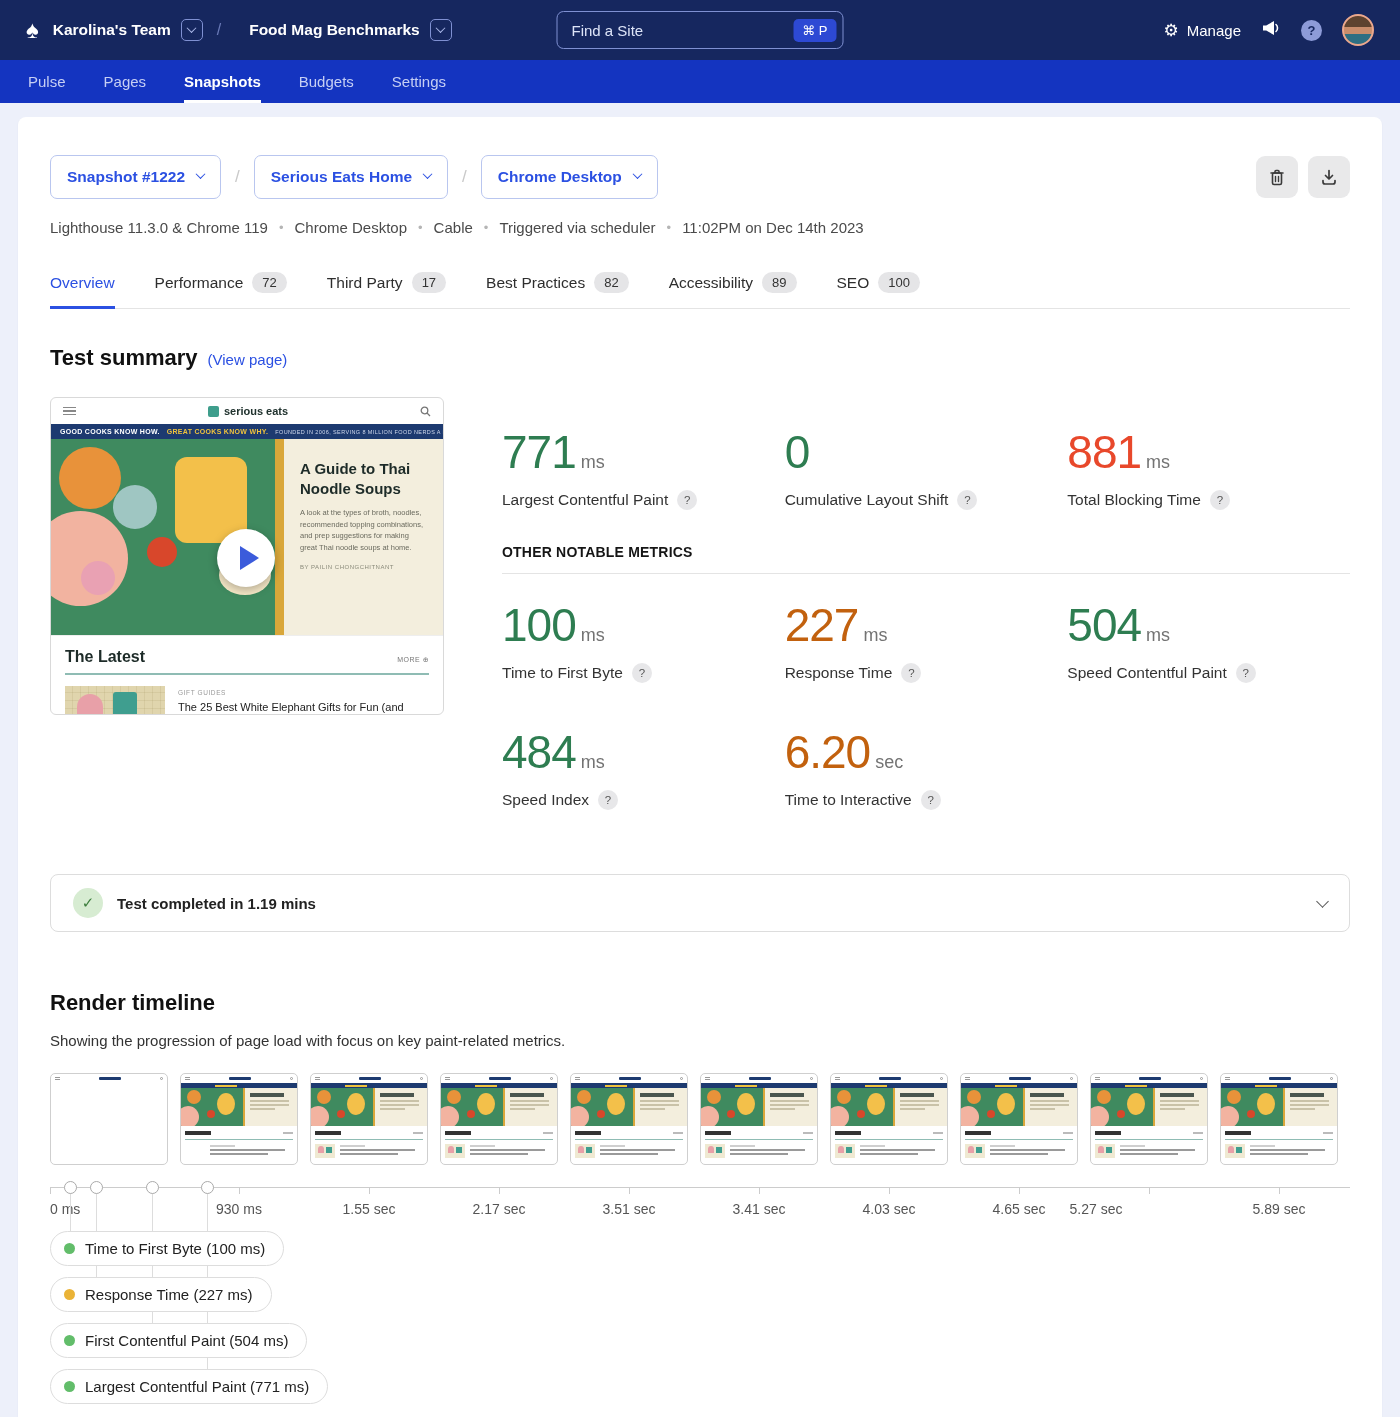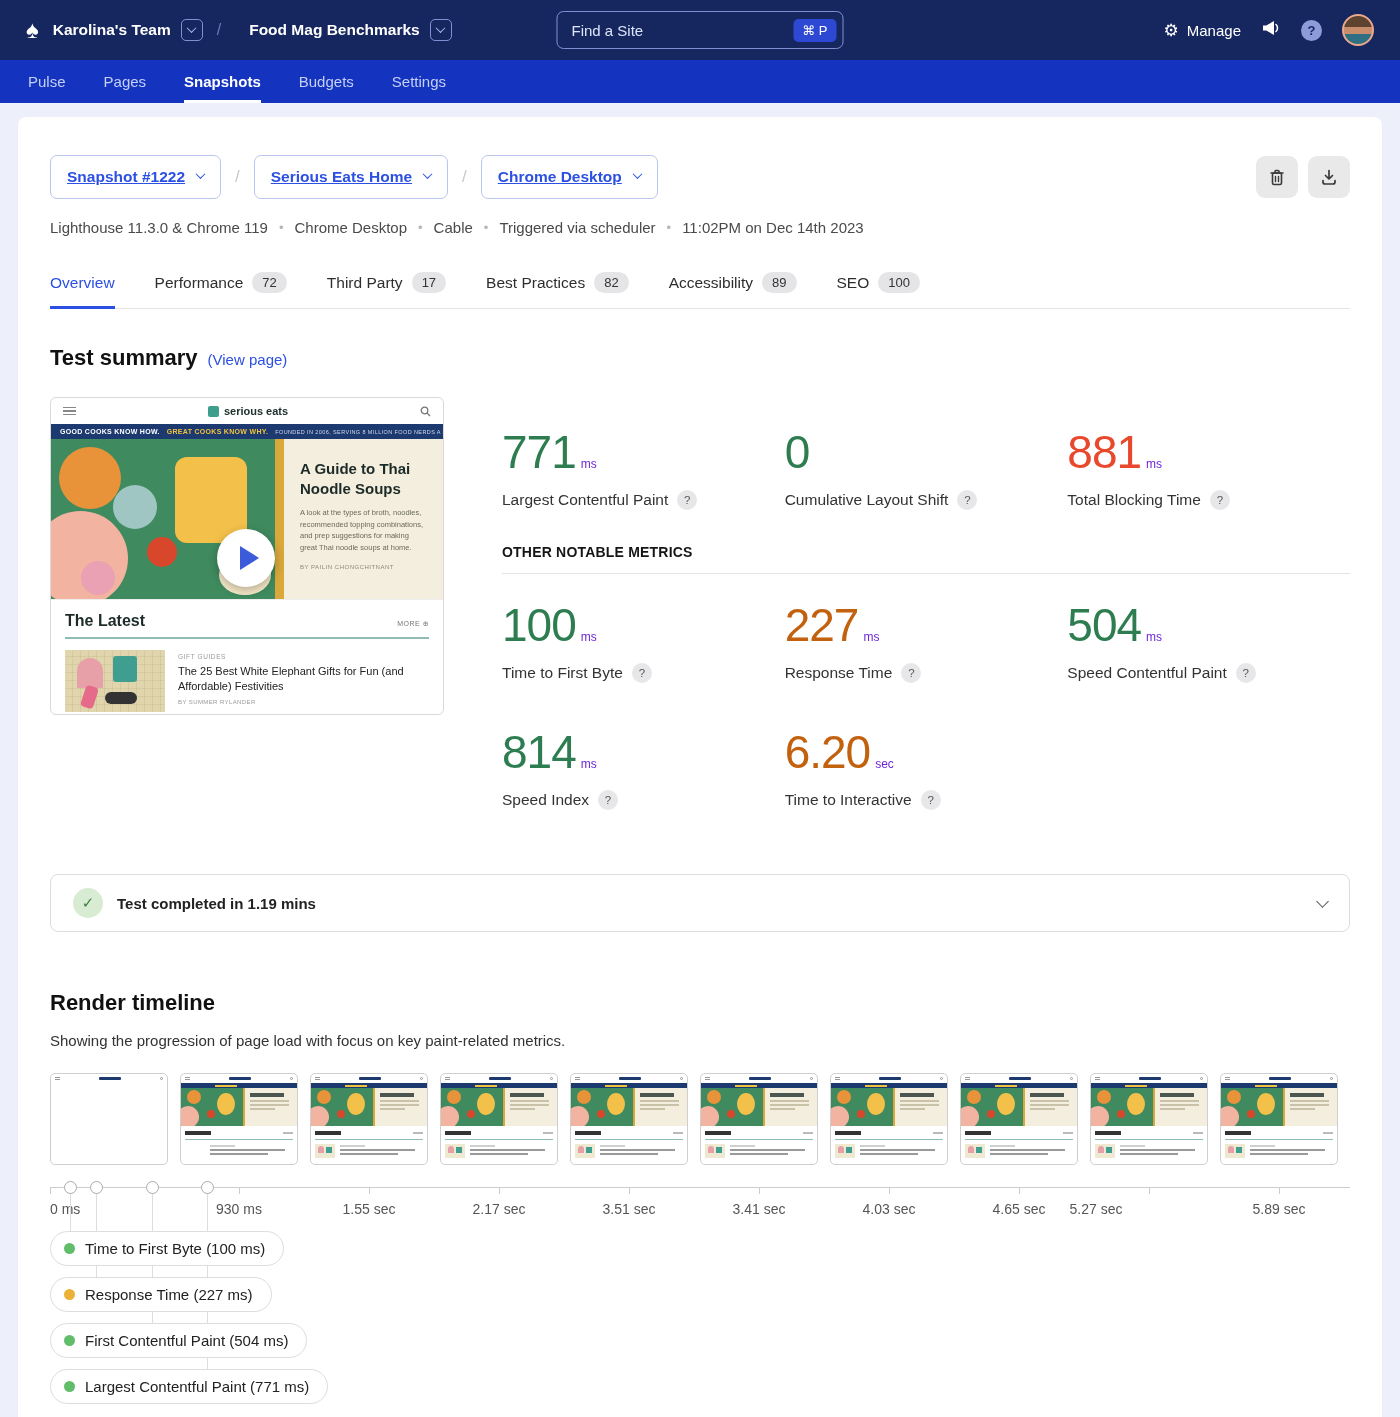--- a/index.html
+++ b/index.html
@@ -38,21 +38,21 @@
     background:linear-gradient(180deg,#5e432f 0%,#5e432f 38%,#c98d6b 38%,#c98d6b 64%,#2e6f83 64%); }
   
   .navbar { height:43px; background:#1434c0; display:flex; padding:0 28px; gap:38px; }
   .nav-item { height:100%; display:flex; align-items:center; color:#c6cff4; font-size:15px; border-bottom:3px solid transparent; padding-top:3px; cursor:pointer; }
   .nav-item.active { color:#fff; font-weight:bold; border-bottom-color:#fff; }
   
   .card { margin:14px 18px 0; background:#fff; border-radius:8px 8px 0 0; padding:38px 32px 30px; min-height:1286px; box-shadow:0 1px 2px rgba(20,30,80,.06); }
   .toolbar { display:flex; align-items:center; }
   .pill-dd {
     border:1px solid #b9c6ef; color:#2b50e2; font-weight:bold; font-size:15.5px;
-    padding:12px 16px; border-radius:7px; display:flex; align-items:center; gap:12px; cursor:pointer; background:#fff;text-decoration:underline;
+    padding:12px 16px; border-radius:7px; display:flex; align-items:center; gap:12px; cursor:pointer; background:#fff;
   }
   .pill-dd .chev { color:#2b50e2; margin-top:-3px; }
   .tool-slash { color:#c9c9c9; margin:0 14px; font-size:17px; }
   .tool-actions { margin-left:auto; display:flex; gap:10px; }
   .icon-btn { width:42px; height:42px; background:#e9e9ea; border:none; border-radius:9px; display:flex; align-items:center; justify-content:center; cursor:pointer; }
   .icon-btn svg { display:block; }
   .meta { margin-top:20px; font-size:15px; color:#4a4a4a; display:flex; align-items:center; flex-wrap:wrap; }
   .meta .dot { color:#b5b5b5; margin:0 11px; font-size:13px; }
   
   .tabs { margin-top:26px; border-bottom:1px solid #e4e4e4; display:flex; gap:40px; }
@@ -68,21 +68,21 @@
   .preview { width:394px; height:318px; border:1px solid #d9d9d9; border-radius:6px; position:relative; overflow:hidden; background:#fff; flex:none; }
   .p-top { height:26px; display:flex; align-items:center; padding:0 12px; }
   .p-burger { width:13px; display:flex; flex-direction:column; gap:2px; }
   .p-burger i { height:1.5px; background:#888; display:block; }
   .p-logo { margin:0 auto; display:flex; gap:5px; align-items:center; font-weight:bold; font-size:11px; color:#20322e; }
   .p-logo-ico { width:11px; height:11px; background:#3e9e8c; border-radius:2px; }
   .p-navy { height:15px; background:#1d3a70; display:flex; gap:7px; align-items:center; padding:0 9px; white-space:nowrap; overflow:hidden; }
   .p-navy .w { color:#fff; font-weight:bold; font-size:7px; letter-spacing:.3px; }
   .p-navy .y { color:#f0c33c; font-weight:bold; font-size:7px; letter-spacing:.3px; }
   .p-navy .s { color:#cfd8ec; font-size:5.5px; letter-spacing:.4px; }
-  .p-hero { height:160px; display:flex; }
+  .p-hero { height:196px; display:flex; }
   .p-img { width:224px; background:#3f8a5f; position:relative; overflow:hidden; }
   .p-img i { position:absolute; border-radius:50%; }
   .p-spine { width:9px; background:#d9a73a; }
   .p-copy { flex:1; background:#f3eedd; padding:20px 16px 0; }
   .p-title { font-size:15px; font-weight:bold; color:#1d2b28; line-height:1.3; }
   .p-desc { font-size:7.5px; color:#6b6b5f; margin-top:9px; line-height:1.55; }
   .p-byline { font-size:6px; color:#8a8a7a; margin-top:10px; letter-spacing:.5px; }
   .p-play { position:absolute; left:166px; top:131px; width:58px; height:58px; background:#fff; border-radius:50%;
     box-shadow:0 3px 10px rgba(0,0,0,.28); display:flex; align-items:center; justify-content:center; cursor:pointer; }
   .p-play i { width:0; height:0; border-left:19px solid #3b5bdb; border-top:12px solid transparent; border-bottom:12px solid transparent; margin-left:6px; }
@@ -96,21 +96,21 @@
   .p-cat { font-size:6.5px; color:#999; letter-spacing:.6px; margin-top:3px; }
   .p-art-title { font-size:11px; font-weight:normal; color:#222; margin-top:4px; line-height:1.35; }
   .p-art-by { font-size:6px; color:#999; margin-top:5px; letter-spacing:.4px; }
   
   .vitals { flex:1; padding-top:4px; }
   .sec-head { font-size:14px; font-weight:bold; color:#151515; letter-spacing:.2px; padding-bottom:13px; border-bottom:1px solid #e4e4e4; }
   .sec-head .status { margin-left:6px; }
   .c-red { color:#e8482b; } .c-green { color:#2e7d51; } .c-orange { color:#c2610e; }
   .metric-grid { display:grid; grid-template-columns:repeat(3,1fr); row-gap:42px; margin-top:24px; }
   .metric .num { font-size:46px; letter-spacing:-1px; }
-  .metric .unit { font-size:12px; color:#6d28d9; margin-left:5px; letter-spacing:0;margin-top:47px; }
+  .metric .unit { font-size:18px; color:#737373; margin-left:5px; letter-spacing:0;margin-top:47px; }
   .mlabel { font-size:15.5px; color:#333; margin-top:11px; display:flex; gap:9px; align-items:center; }
   .qmark { width:20px; height:20px; border-radius:50%; background:#e7e7e9; color:#555; font-size:11.5px; display:inline-flex; align-items:center; justify-content:center; cursor:pointer; flex:none; }
   .other-block { margin-top:34px; }
   
   .completion { margin-top:64px; border:1px solid #ddd; border-radius:8px; height:58px; display:flex; align-items:center; padding:0 22px; gap:14px; cursor:pointer; }
   .check-circle { width:30px; height:30px; border-radius:50%; background:#d7ecd2; color:#3c7d3c; font-size:15px; display:flex; align-items:center; justify-content:center; }
   .completion-text { font-size:15px; color:#222;font-weight:bold; }
   .completion .chev { margin-left:auto; color:#555; width:9px; height:9px; transform:rotate(45deg); margin-top:-4px; }
   
   .rt-head { margin-top:58px; }
@@ -399,21 +399,21 @@
       </div>
     </div>
             <div class="metric">
       <div><span class="num c-green">504</span><span class="unit">ms</span></div>
       <div class="mlabel">
         <span>Speed Contentful Paint</span>
         <span class="qmark">?</span>
       </div>
     </div>
             <div class="metric">
-      <div><span class="num c-green">814</span><span class="unit">ms</span></div>
+      <div><span class="num c-green">484</span><span class="unit">ms</span></div>
       <div class="mlabel">
         <span>Speed Index</span>
         <span class="qmark">?</span>
       </div>
     </div>
             <div class="metric">
       <div><span class="num c-orange">6.20</span><span class="unit">sec</span></div>
       <div class="mlabel">
         <span>Time to Interactive</span>
         <span class="qmark">?</span>

